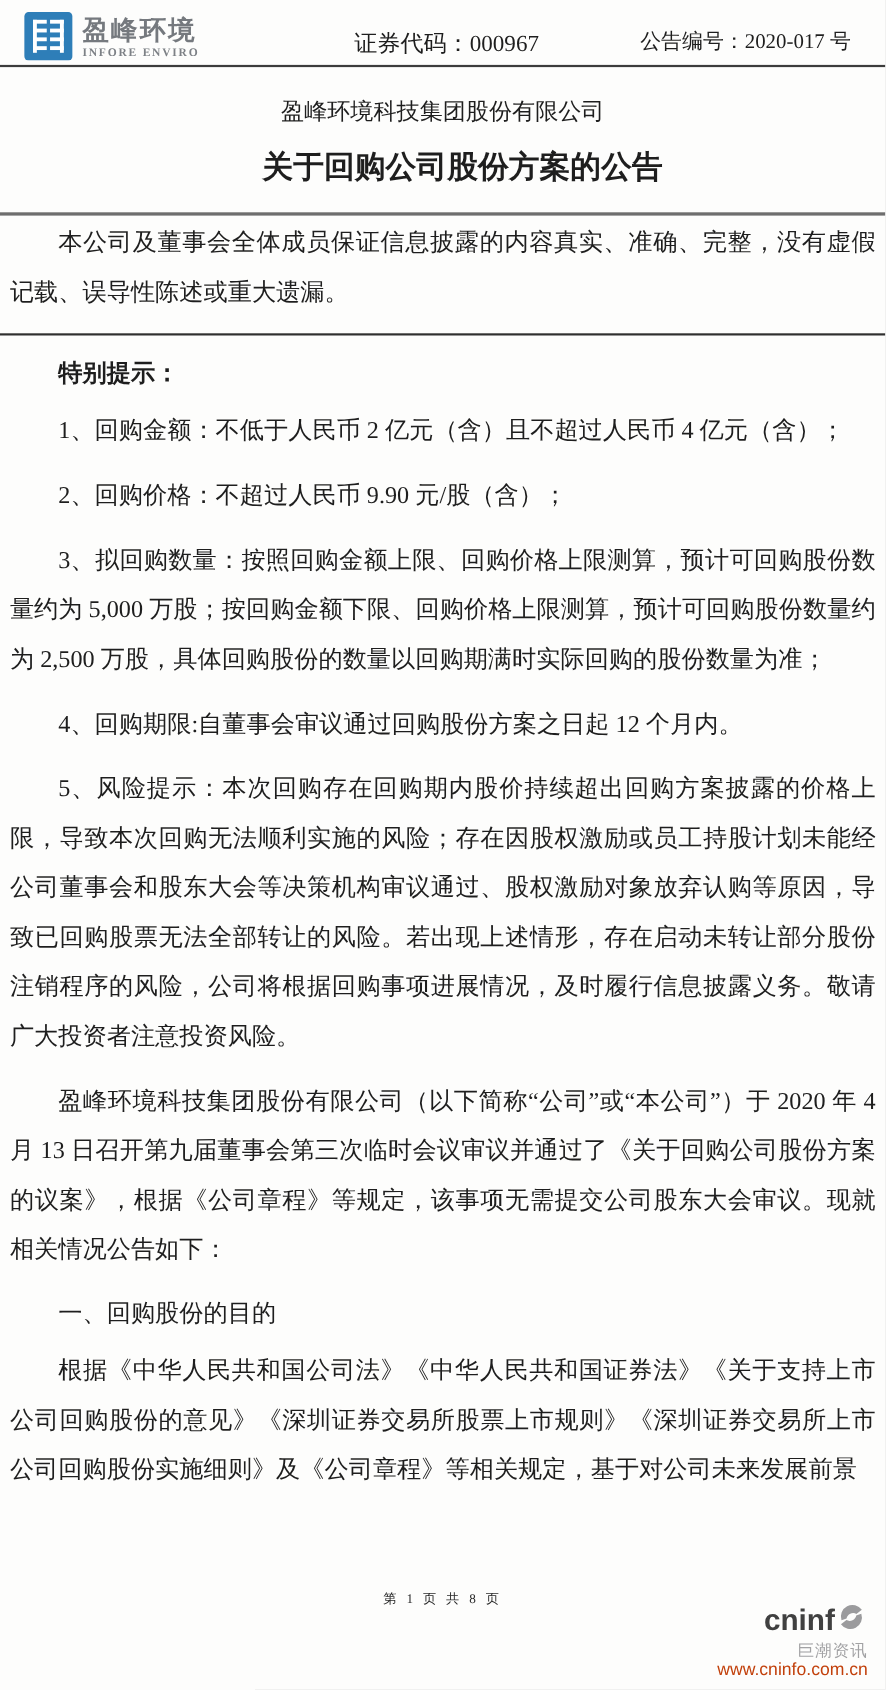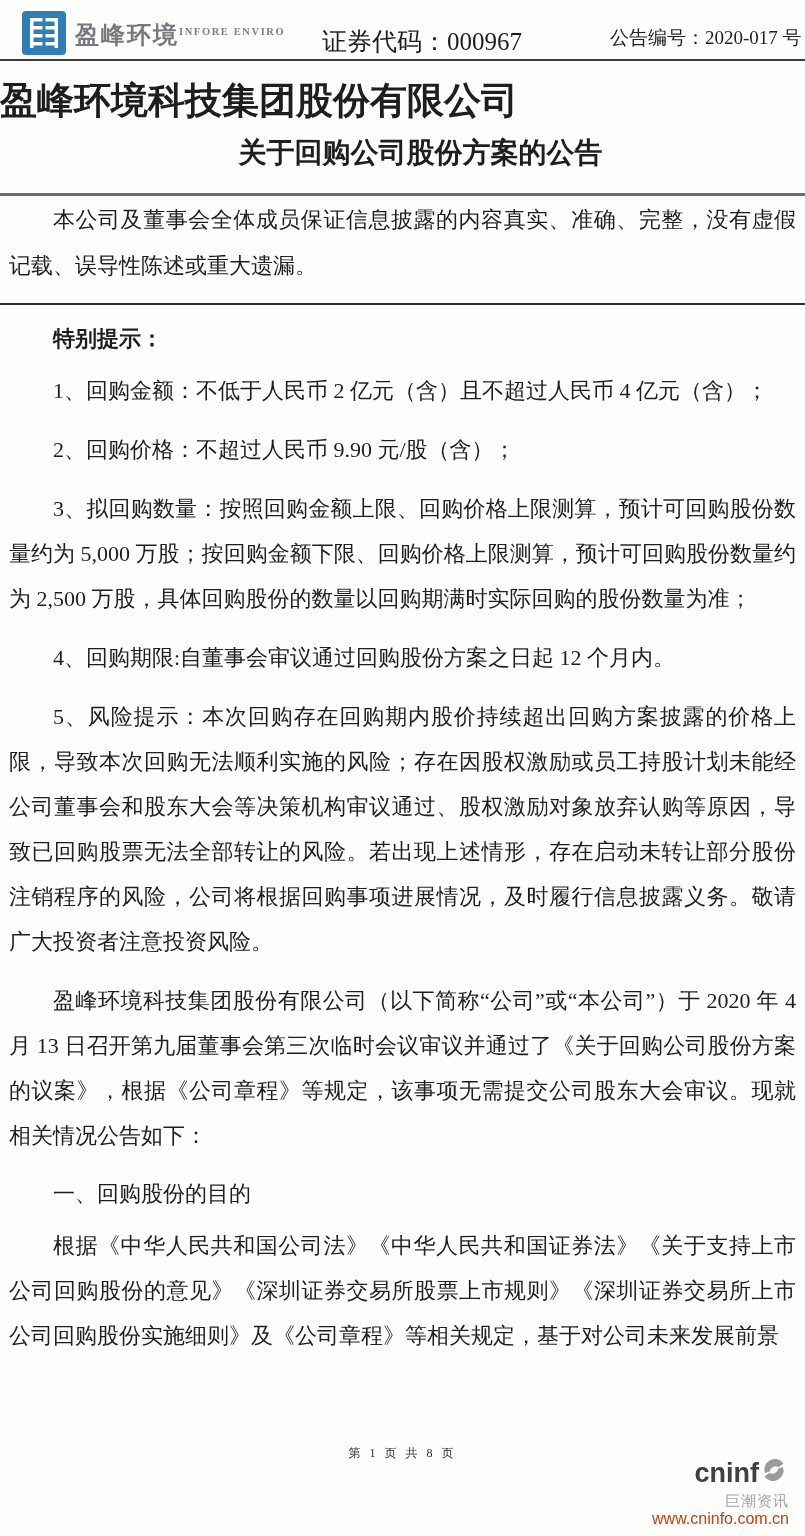--- a/index.html
+++ b/index.html
@@ -20,44 +20,44 @@
     border-bottom: 2px solid #3c3c3c;
   }
   .logo {
     position: absolute;
     left: 22px;
     top: 11px;
     display: flex;
     align-items: center;
     gap: 9px;
   }
-  .logo-text { display: flex; line-height: 1; }
+  .logo-text { display: flex; flex-direction: column; line-height: 1; }
   .logo-cn {
     font-family: "Liberation Sans", "DejaVu Sans", sans-serif;
     font-size: 24px;
     font-weight: bold;
     color: #75797e;
     letter-spacing: 2px;
   }
   .logo-en {
     font-family: Liberation Serif, serif;
     font-size: 10.5px;
     font-weight: bold;
     color: #7d8186;
     letter-spacing: 1.6px;
     margin-top: 4px;
   }
-  .header-code { position: absolute; left: 322px; top: 25px; font-size: 25px; }
-  .header-no   { position: absolute; left: 610px; top: 25px; font-size: 19px; }
+  .header-code { position: absolute; left: 322px; top: 25px; font-size: 21px; }
+  .header-no   { position: absolute; left: 582px; top: 25px; font-size: 19px; }
   
   .doc-title {
     margin: 21px 0 0 0;
-    text-align: left;
-    font-size: 37px;
-    font-weight: bold;
+    text-align: center;
+    font-size: 21px;
+    font-weight: normal;
     line-height: 38px;
   }
   .doc-subtitle {
     margin: 14px 0 21px 0;
     text-align: center;
     font-size: 28px;
     font-weight: bold;
     line-height: 38px;
     padding-left: 36px;
   }

